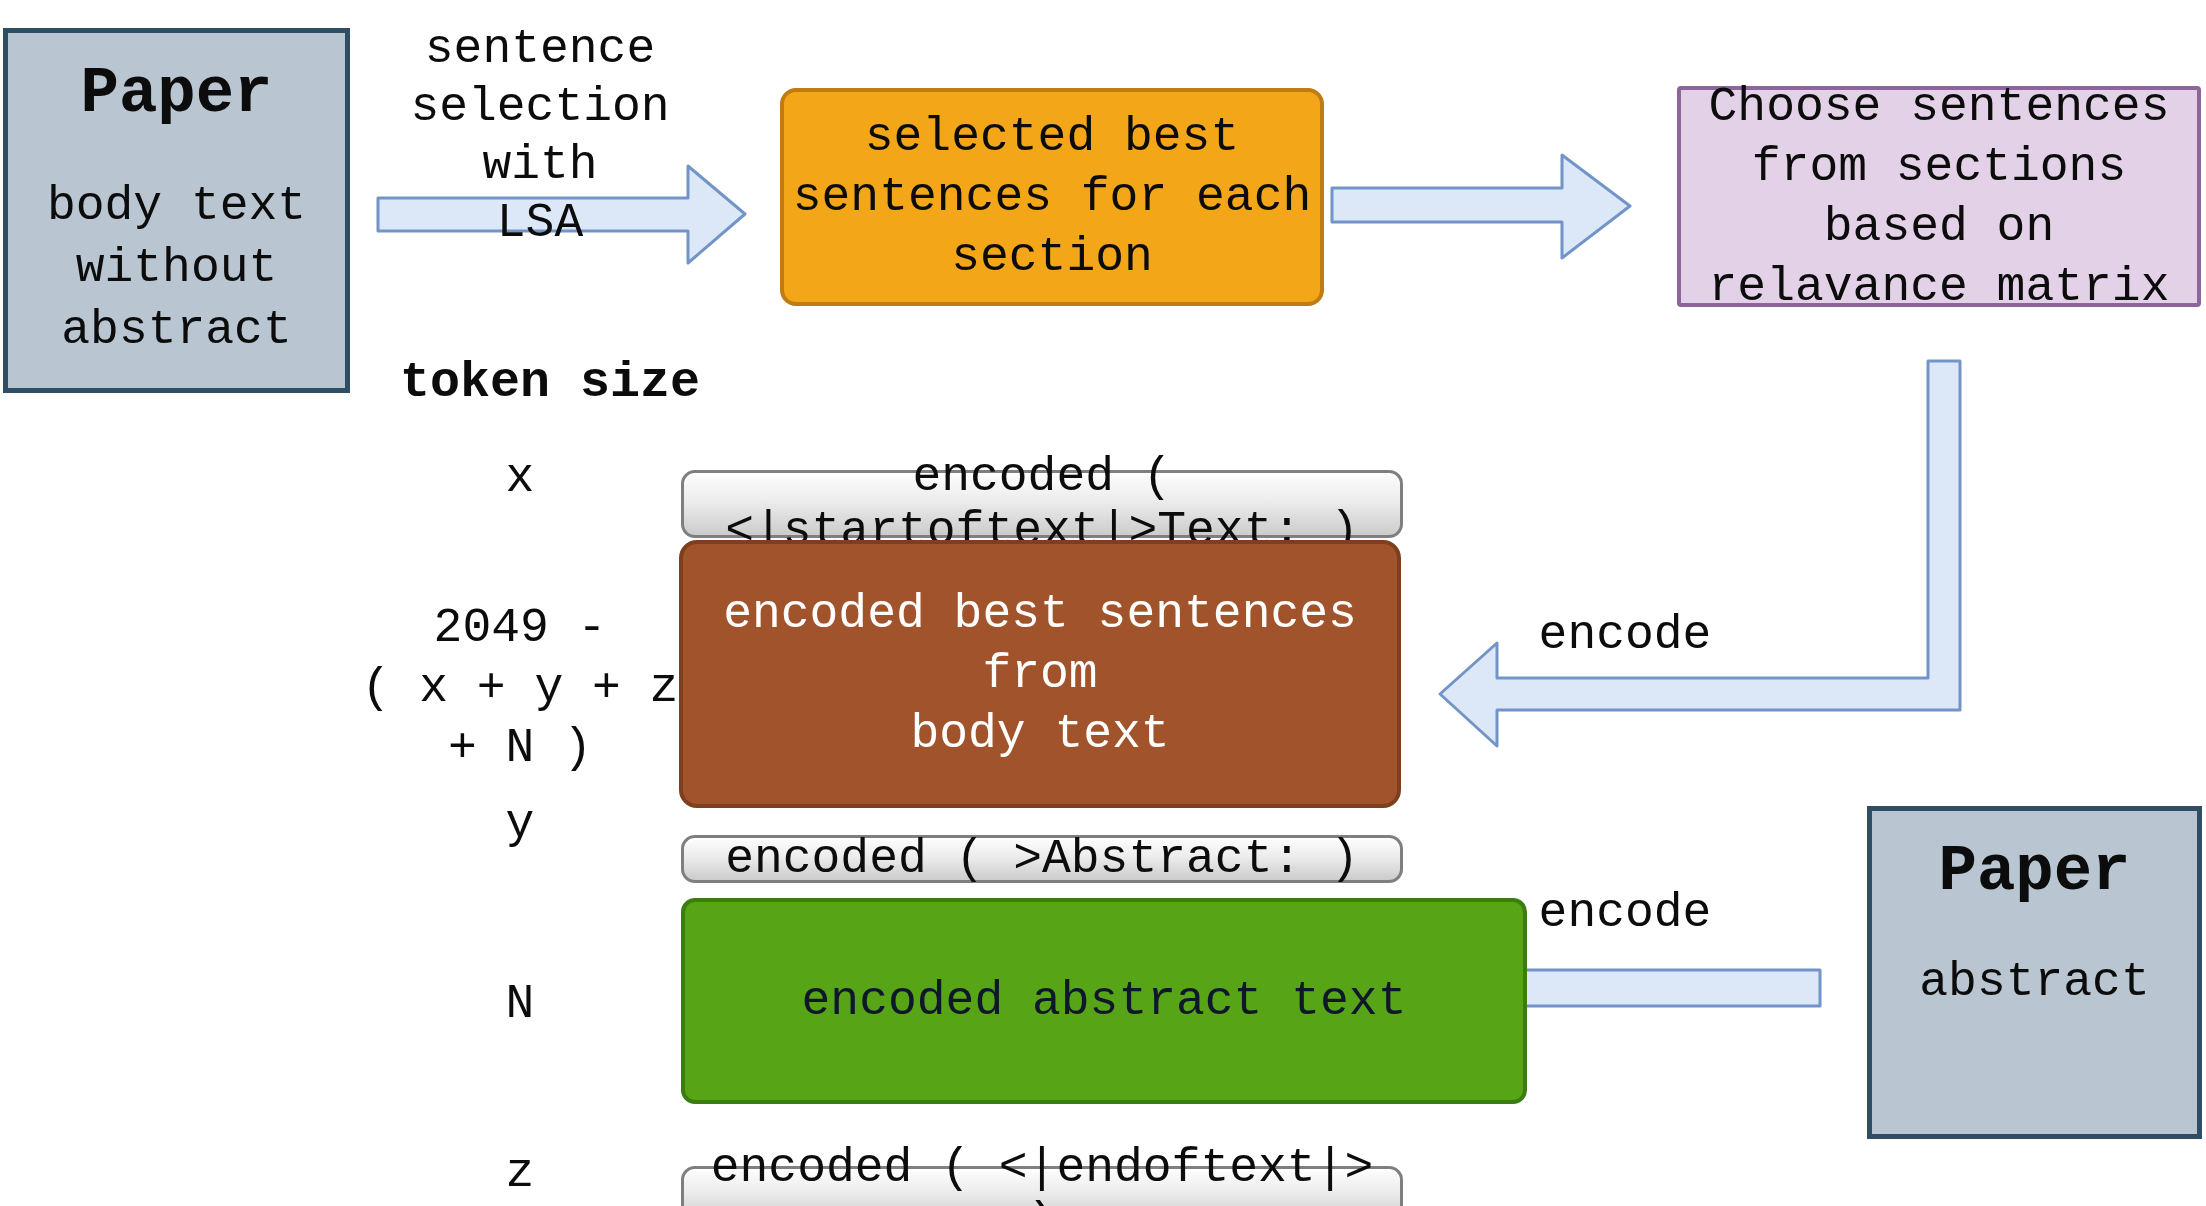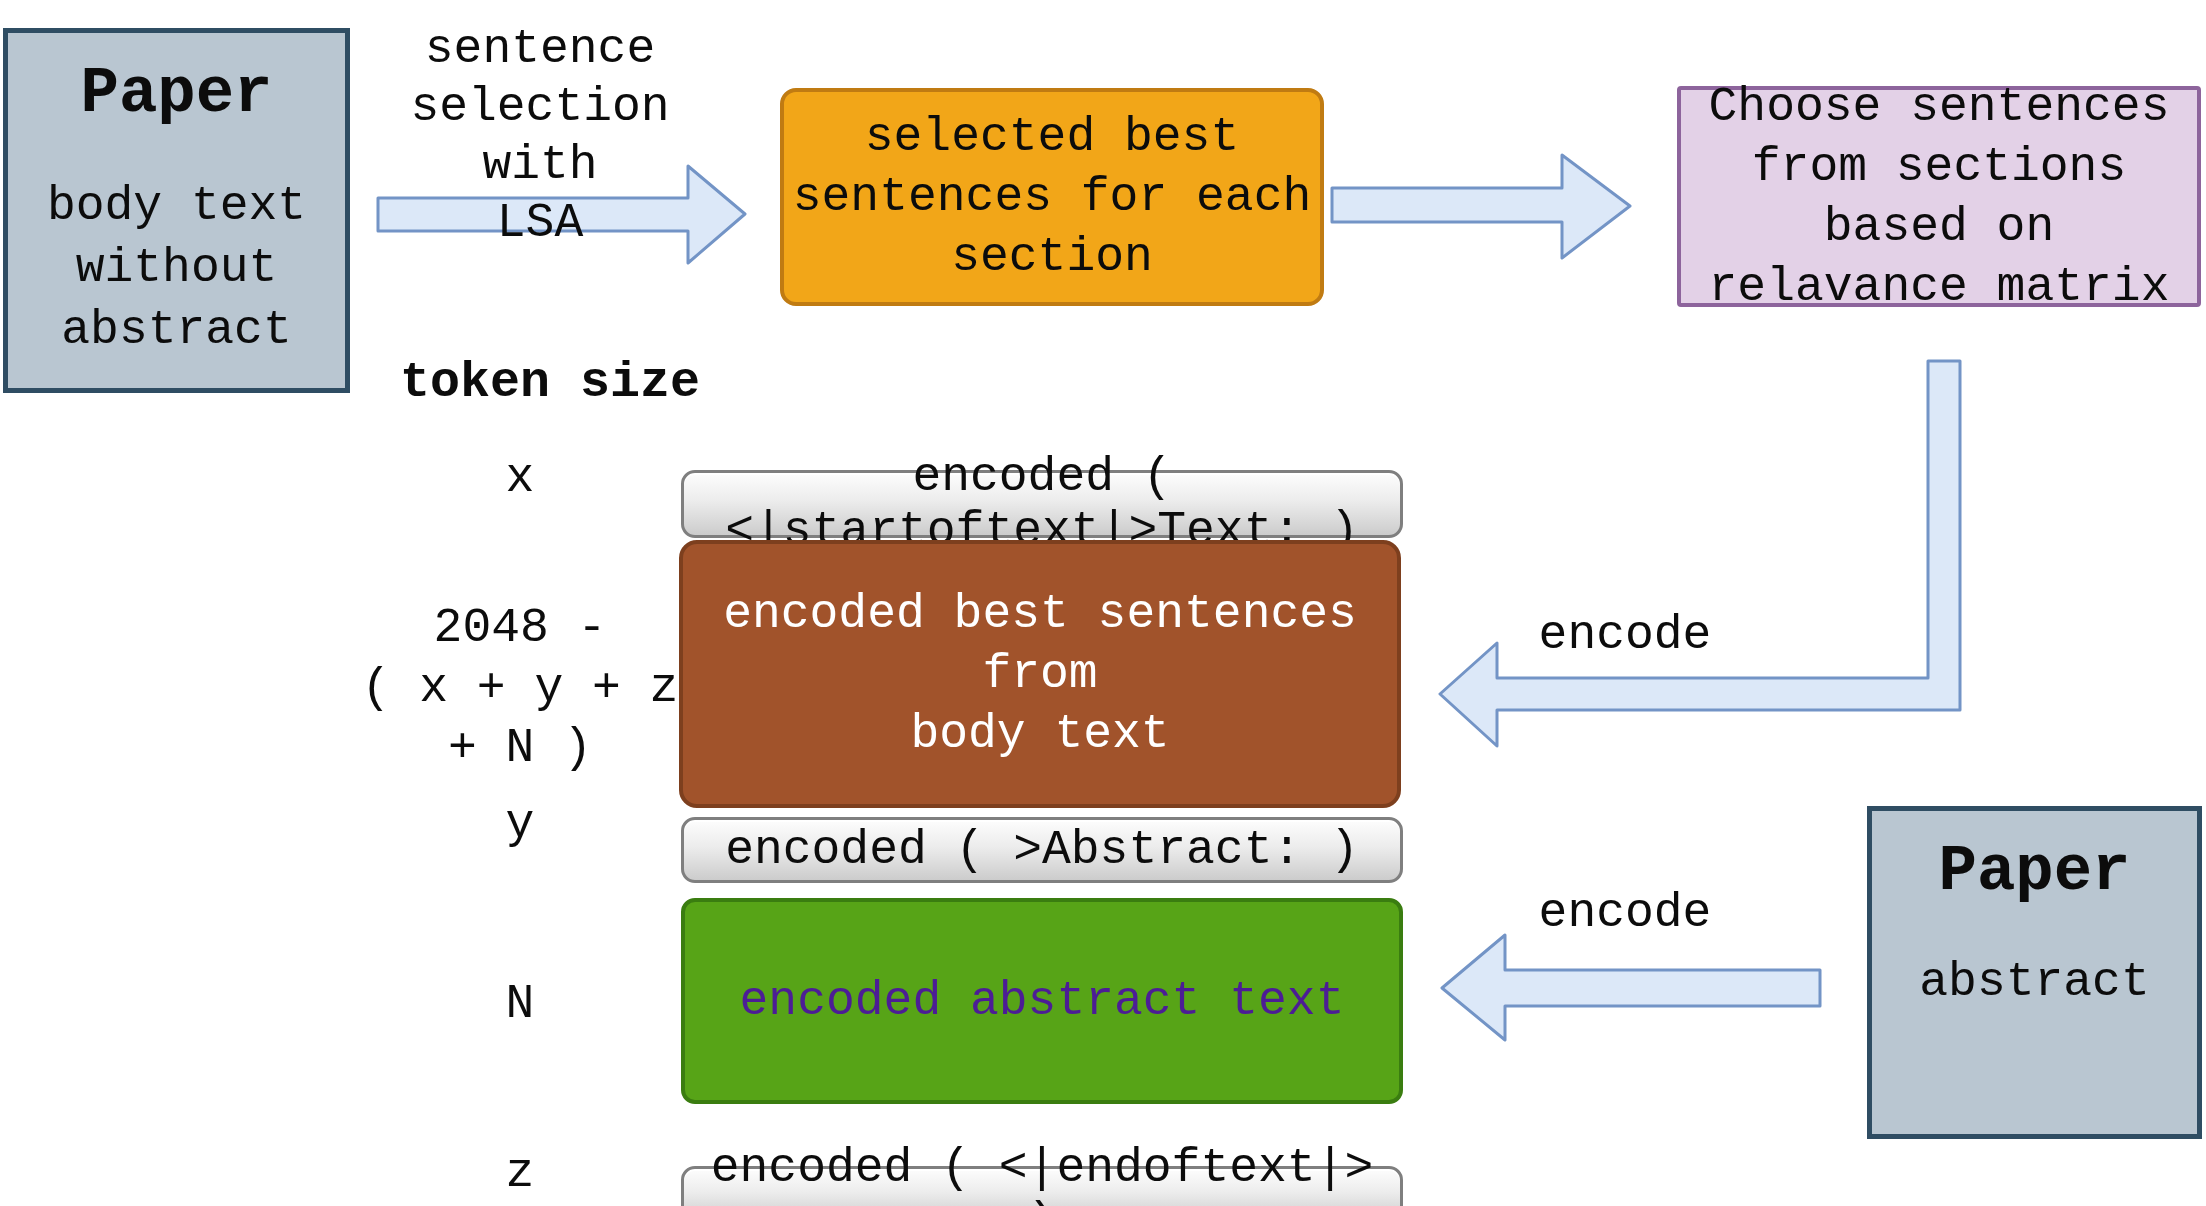--- a/index.html
+++ b/index.html
@@ -33,29 +33,29 @@
   #paper2 .paper-sub{margin-top:44px;}
 
   
   .node{font-size:48px;line-height:60px;}
   #node-selected{left:780px;top:88px;width:544px;height:218px;background:var(--orange-fill);
                  border:4px solid var(--orange-border);border-radius:16px;}
   #node-choose{left:1677px;top:86px;width:524px;height:221px;background:var(--purple-fill);
                border:4px solid var(--purple-border);border-radius:4px;}
   #node-brown{left:679px;top:540px;width:722px;height:268px;background:var(--brown-fill);
               border:4px solid var(--brown-border);border-radius:18px;color:#ffffff;}
-  #node-green{left:681px;top:898px;width:722px;height:206px;background:var(--green-fill);
-              border:4px solid var(--green-border);border-radius:14px;color:#4c1d95;}
+  #node-green{left:681px;top:898px;width:846px;height:206px;background:var(--green-fill);
+              border:4px solid var(--green-border);border-radius:14px;color:#0f172a;}
 
   
   .pill{left:681px;width:722px;font-size:48px;
         background:linear-gradient(to bottom,var(--pill-top) 0%,#ececec 45%,var(--pill-bottom) 100%);
         border:3px solid var(--pill-border);border-radius:14px;box-shadow:inset 0 2px 0 #ffffff;margin-top:28px;}
   #pill-start{top:442px;height:68px;}
-  #pill-abstract{top:789px;height:66px;}
+  #pill-abstract{top:807px;height:48px;}
   #pill-end{top:1138px;height:58px;}
 
   
   .free-label{font-size:48px;line-height:58px;text-align:center;}
   #lsa-label{left:350px;top:20px;width:380px;}
   #token-size-header{left:390px;top:354px;width:320px;font-size:50px;font-weight:bold;}
   .size-label{left:340px;width:360px;font-size:48px;line-height:60px;text-align:center;}
   #size-x{top:448px;}
   #size-budget{top:598px;}
   #size-y{top:794px;}
@@ -95,21 +95,21 @@
 from sections based on
 relavance matrix</div>
 
   <div id="encode-top-label" class="abs free-label">encode</div>
 
   <div id="token-size-header" class="abs free-label">token size</div>
 
   <div id="size-x" class="abs size-label">x</div>
   <div id="pill-start" class="abs pill center-flex">encoded ( &lt;|startoftext|&gt;Text: )</div>
 
-  <div id="size-budget" class="abs size-label preline">2048 -
+  <div id="size-budget" class="abs size-label preline">2049 -
 ( x + y + z + N )</div>
   <div id="node-brown" class="abs node center-flex preline">encoded best sentences from
 body text</div>
 
   <div id="size-y" class="abs size-label">y</div>
   <div id="pill-abstract" class="abs pill center-flex">encoded ( &gt;Abstract: )</div>
 
   <div id="size-n" class="abs size-label">N</div>
   <div id="node-green" class="abs node center-flex">encoded abstract text</div>
 

